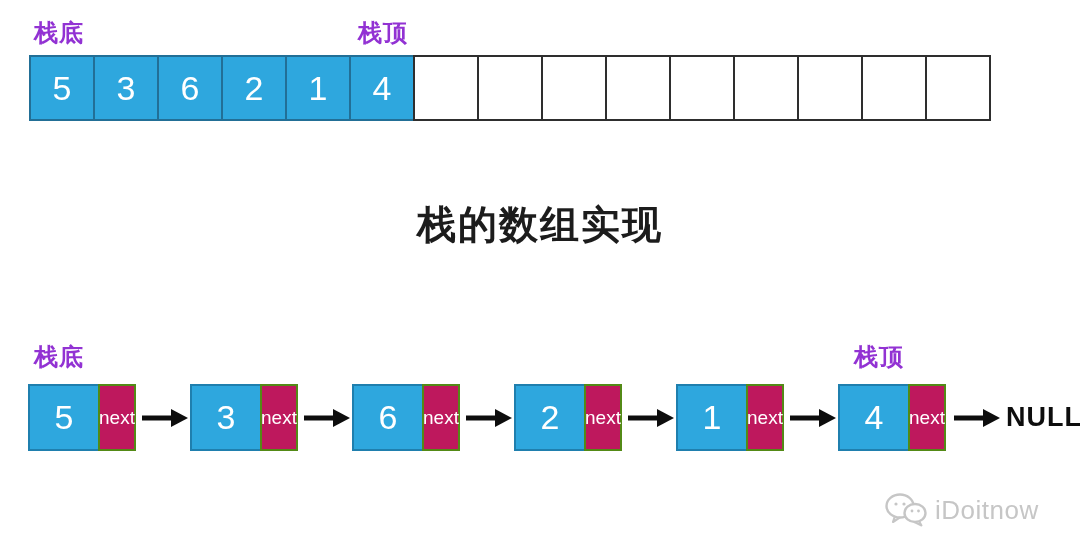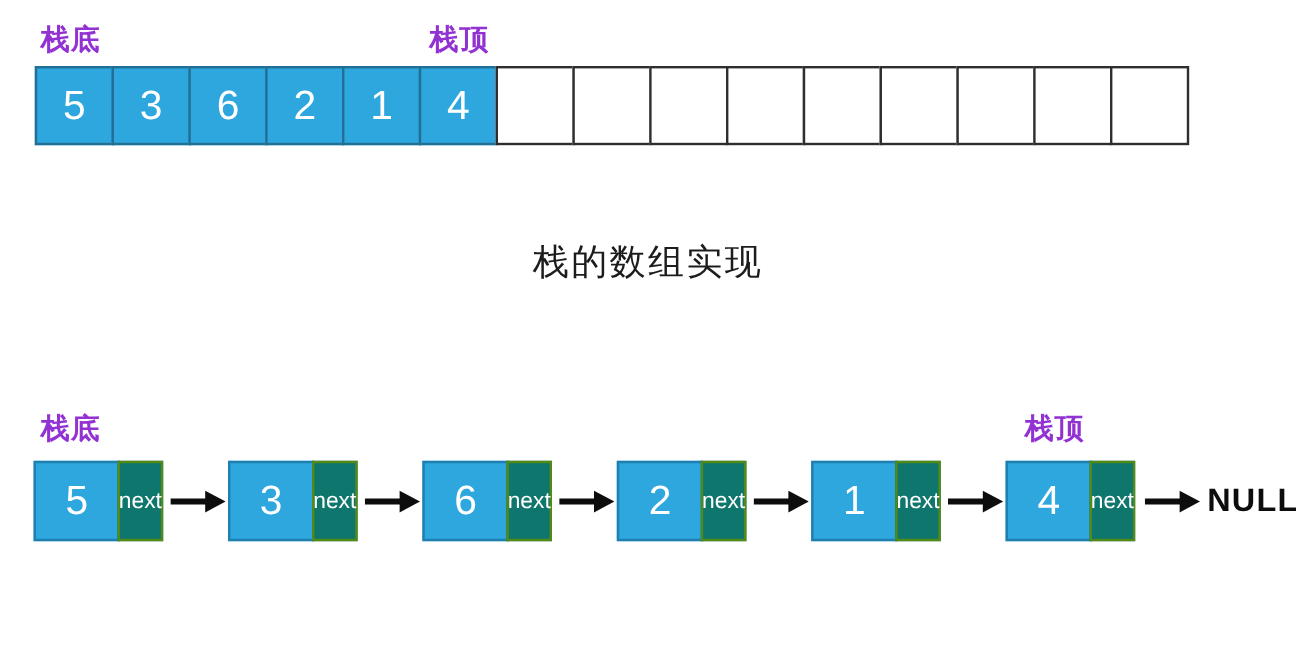--- a/index.html
+++ b/index.html
@@ -47,22 +47,22 @@
   .cell.filled {
     background: #2ea7de;
     border-color: #226f96;
   }
 
   .caption {
     position: absolute;
     left: 0;
     width: 1080px;
     text-align: center;
-    font-size: 30px;
-    font-weight: 400;
+    font-size: 39px;
+    font-weight: 700;
     color: #1c1c1c;
     letter-spacing: 2px;
   }
   .caption-array { top: 198px; }
   .caption-list  { top: 499px; }
 
   
   .node {
     position: absolute;
     top: 384px;
@@ -77,21 +77,21 @@
     display: flex;
     align-items: center;
     justify-content: center;
     font-size: 34px;
     color: #ffffff;
   }
   .node .nxt {
     width: 38px;
     height: 67px;
     margin-left: -2px;
-    background: #0f766e;
+    background: #be185d;
     border: 2px solid #538a16;
     display: flex;
     align-items: center;
     justify-content: center;
     font-size: 19px;
     color: #ffffff;
   }
 
   .arrow {
     position: absolute;
@@ -201,14 +201,27 @@
     <polygon points="29,2 46,11 29,20" fill="#0d0d0d"></polygon>
   </svg>
   <svg class="arrow" style="left:954px;" width="46" height="22">
     <line x1="0" y1="11" x2="31" y2="11" stroke="#0d0d0d" stroke-width="5"></line>
     <polygon points="29,2 46,11 29,20" fill="#0d0d0d"></polygon>
   </svg>
 
   <div class="null-label">NULL</div>
 
 
+  <div class="watermark">
+    <svg width="44" height="36" viewBox="0 0 44 36">
+      <ellipse cx="16" cy="14" rx="13.5" ry="11.5" fill="none" stroke="#c6c6c6" stroke-width="2.4"></ellipse>
+      <path d="M11 24 L9 30 L16 25.4" fill="none" stroke="#c6c6c6" stroke-width="2.2" stroke-linejoin="round"></path>
+      <ellipse cx="31" cy="21" rx="10.5" ry="9" fill="#ffffff" stroke="#c6c6c6" stroke-width="2.4"></ellipse>
+      <path d="M35 29 L37.5 33.5 L30.5 30" fill="none" stroke="#c6c6c6" stroke-width="2" stroke-linejoin="round"></path>
+      <circle cx="12" cy="12" r="1.6" fill="#c6c6c6"></circle>
+      <circle cx="20" cy="12" r="1.6" fill="#c6c6c6"></circle>
+      <circle cx="28" cy="19" r="1.4" fill="#c6c6c6"></circle>
+      <circle cx="34.5" cy="19" r="1.4" fill="#c6c6c6"></circle>
+    </svg>
+    <span class="wm-text">iDoitnow</span>
+  </div>
 
 </div>
 
 </body></html>

